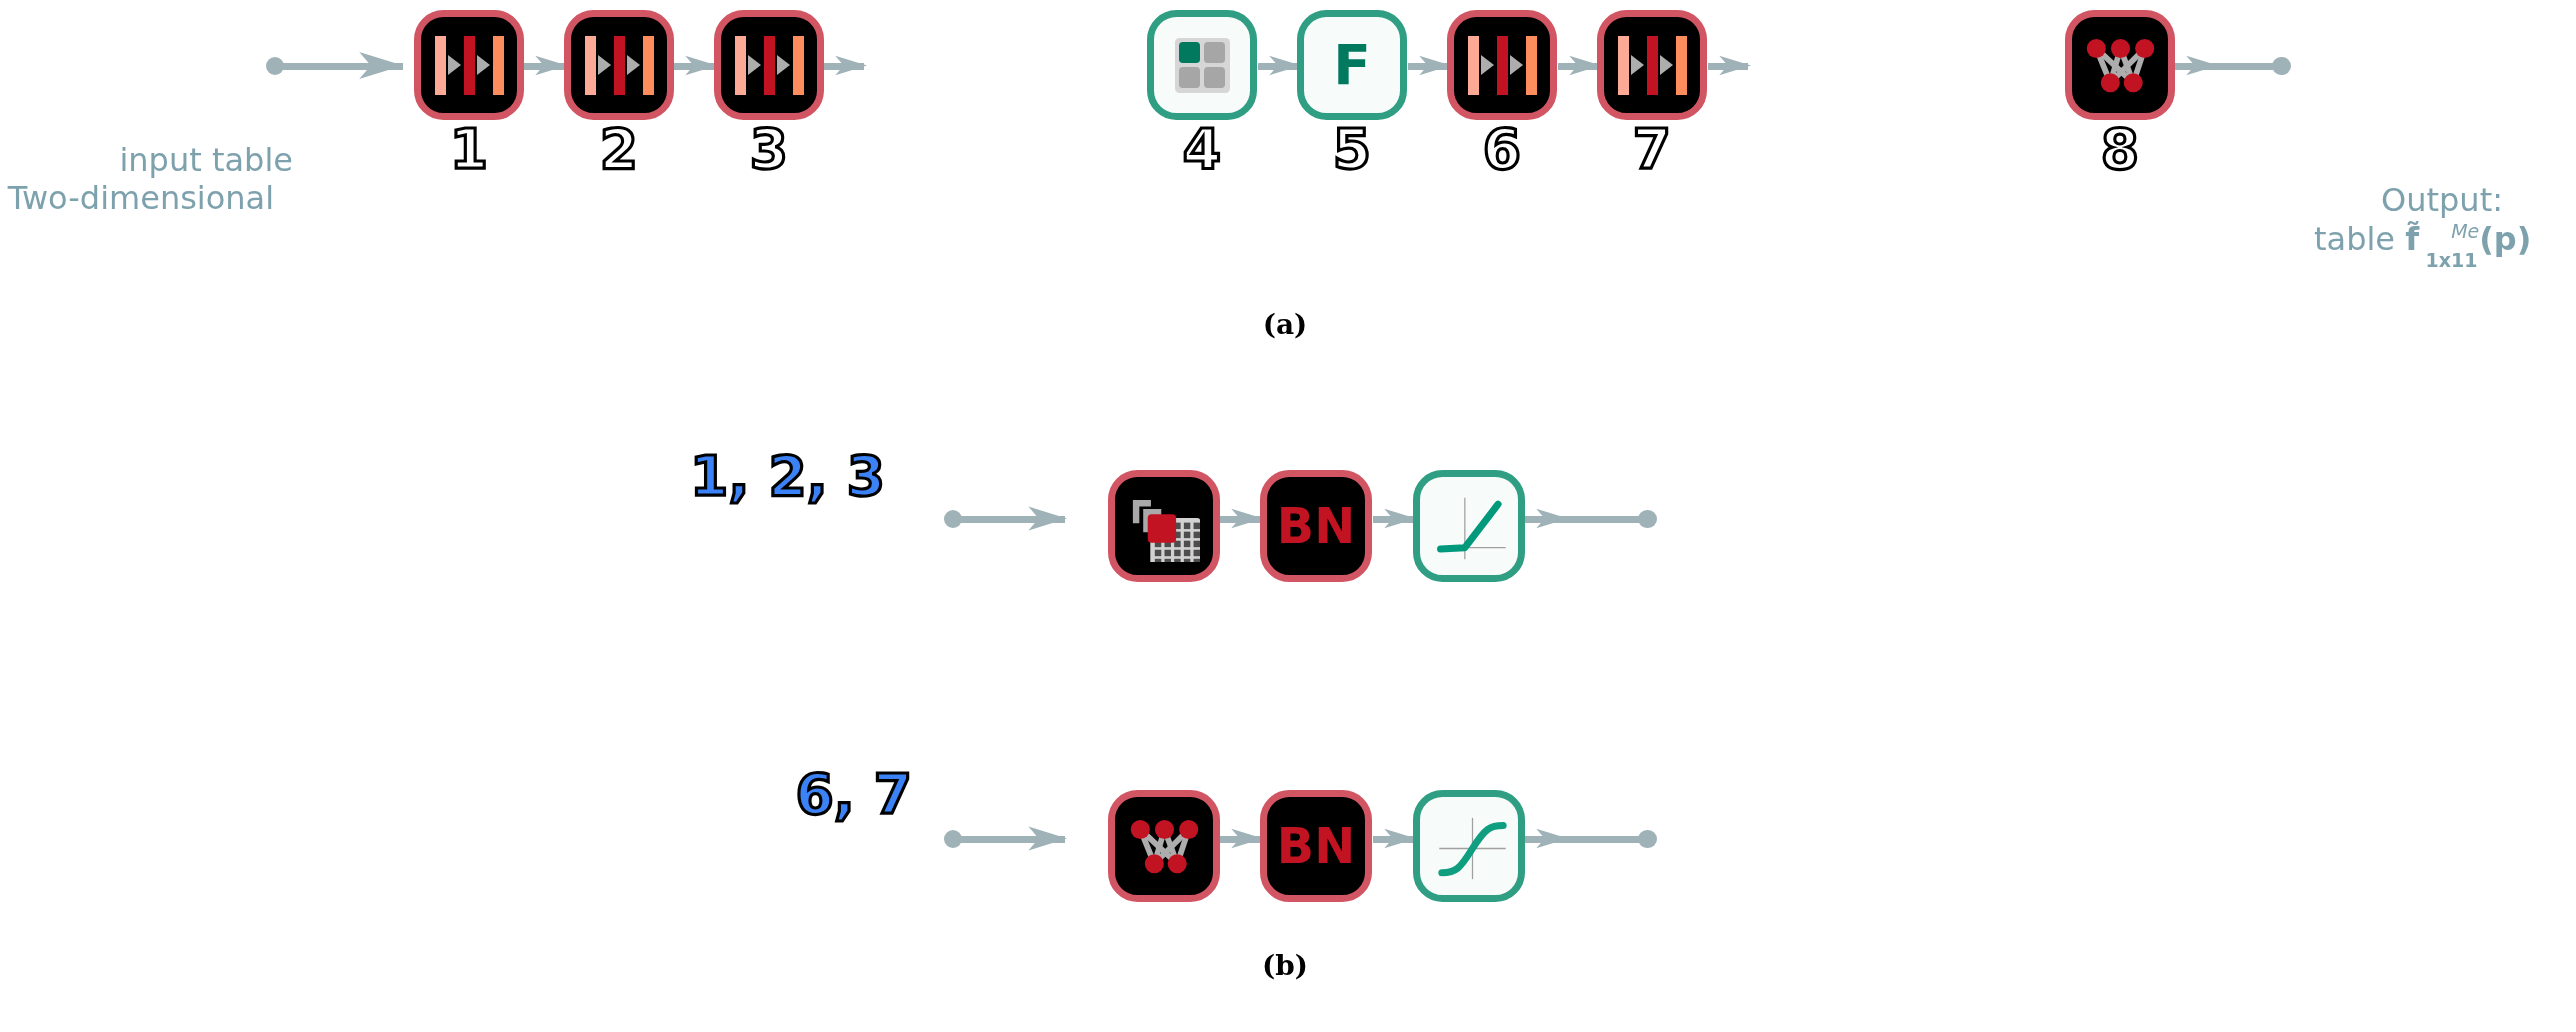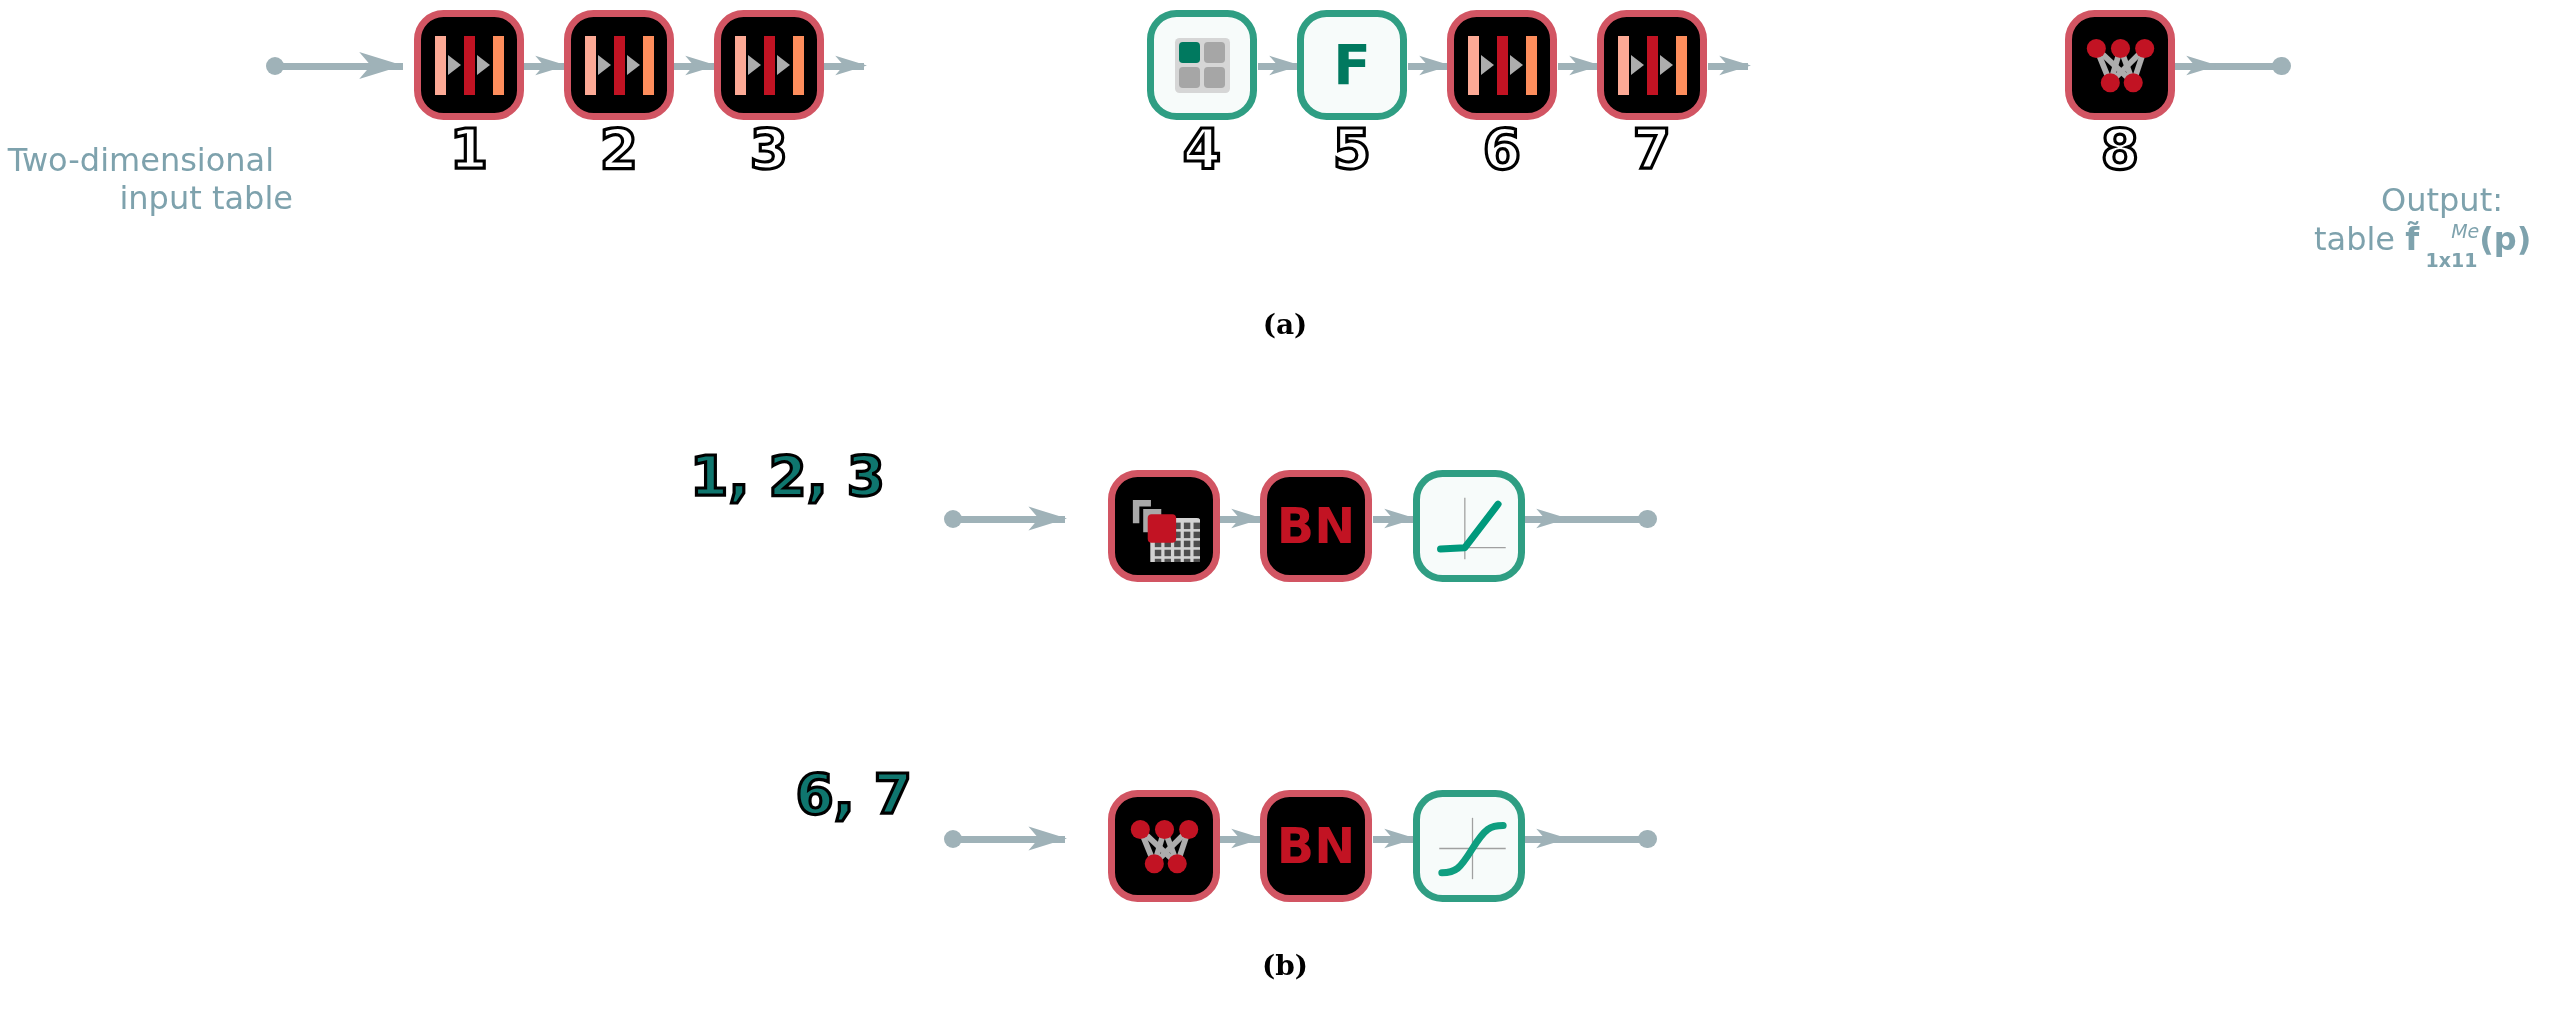--- a/index.html
+++ b/index.html
@@ -30,21 +30,21 @@
             font-family:"DejaVu Sans","Liberation Sans",sans-serif;
             font-size:55px;font-weight:700;color:#ffffff;
             -webkit-text-stroke:3.2px #000000;
             letter-spacing:0px;line-height:1;}
   .sidelabel{position:absolute;color:#7ea2ad;font-size:32px;line-height:1.18;
              font-family:"DejaVu Sans","Liberation Sans",sans-serif;}
   .caption{position:absolute;font-family:"DejaVu Serif","Liberation Serif",serif;
            font-weight:700;font-size:28px;color:#000;text-align:center;}
 
   .grouplabel{position:absolute;font-family:"DejaVu Sans","Liberation Sans",sans-serif;
-              font-size:55px;font-weight:700;color:#0f766e;
+              font-size:55px;font-weight:700;color:#3b82f6;
               -webkit-text-stroke:3.2px #000000;text-align:right;line-height:1;}
 
   
   .conv-icon{position:relative;width:69px;height:59px;}
   .conv-icon .bar{position:absolute;top:0;width:11.5px;height:59px;}
   .conv-icon .b1{left:0;background:#fca995;}
   .conv-icon .b2{left:29px;background:#c21323;}
   .conv-icon .b3{left:58px;background:#fd8d5c;}
   .conv-icon .tri{position:absolute;top:19px;width:0;height:0;
                   border-top:10.3px solid transparent;border-bottom:10.3px solid transparent;
@@ -238,22 +238,22 @@
 
     <div class="conn" style="left:2175px;top:53px;width:106px;">
       <div class="shaft" style="width:106px;"></div>
       <svg width="42" height="27" viewBox="0 0 90 42" style="left:1.3px;">
         <path d="M90 21 L22 0 L40 21 L22 42 Z" fill="#9fb2b8"></path>
       </svg>
       <div class="dotend" style="left:97px;"></div>
     </div>
 
     <div class="sidelabel" style="left:7.7px;top:142px;width:397px;text-align:left;">
+      <div style="text-align:center;"><span>input table</span></div>
       <div>Two-dimensional</div>
-      <div style="text-align:center;"><span>input table</span></div>
     </div>
 
     <div class="sidelabel" style="left:2314px;top:142px;width:256px;text-align:left;">
       <div style="text-align:center;margin-top:40px;">Output:</div>
       <div style="white-space:nowrap;">
         <span>table</span><span>&nbsp;</span><span style="font-weight:700;">f̃</span><span style="font-size:19px;font-style:italic;vertical-align:super;margin-left:32px;">Me</span><span style="font-weight:700;">(p)</span>
       </div>
       <div style="font-size:19px;font-weight:700;text-align:center;margin-top:-9px;margin-left:19px;">1x11</div>
     </div>
 

